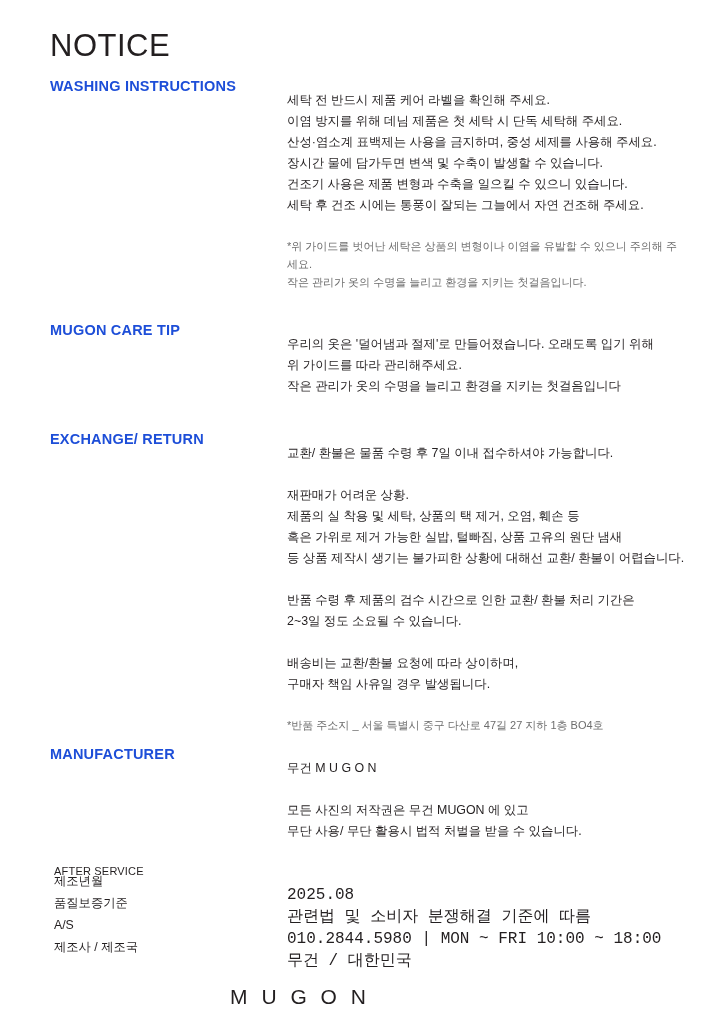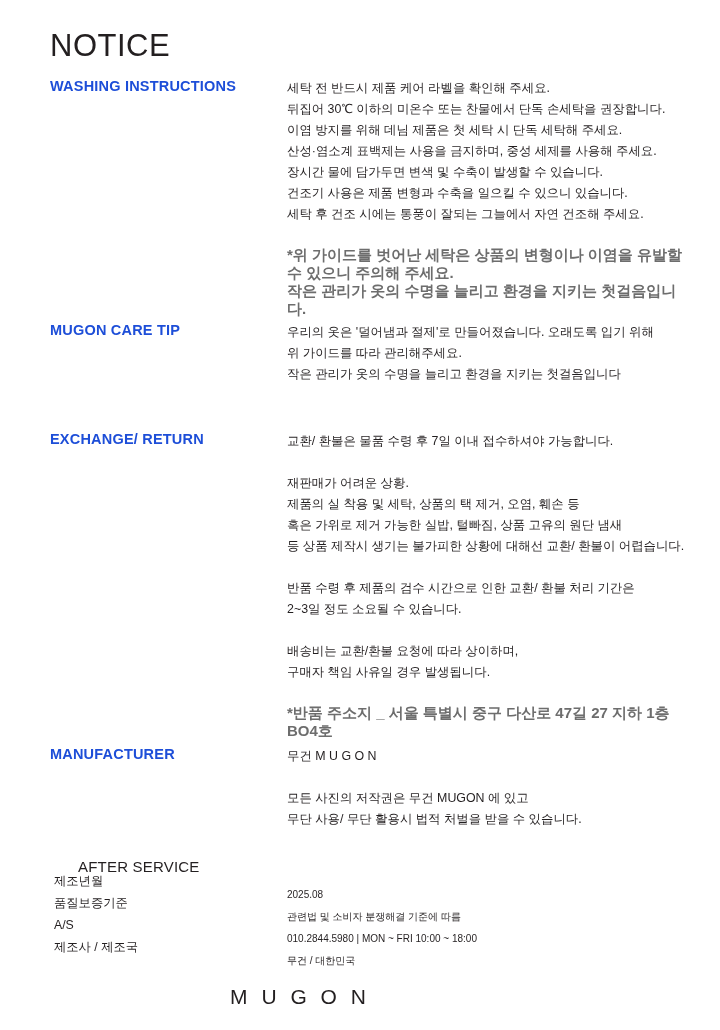--- a/index.html
+++ b/index.html
@@ -42,64 +42,63 @@
     top: 0;
     font-size: 14.5px;
     font-weight: 700;
     letter-spacing: 0.2px;
     color: #1d4ed8;
     white-space: nowrap;
   }
   .sec-body {
     position: absolute;
     left: 287px;
-    top: 0;
+    top: 12px;
     width: 400px;
     font-size: 12.4px;
     line-height: 21px;
     color: #231f20;
   }
   .sec-body p {
     margin: 0;
   }
   .sec-body .gap {
     height: 21px;
   }
   .note {
-    font-size: 15px;
+    font-size: 11px;
     line-height: 18px;
     color: #6d6d6d;
-    font-weight: bold;
   }
   .note p { margin: 0; }
 
   
   .as-title {
     position: absolute;
     left: 54px;
-    top: 0;
-    font-size: 15px;
+    top: 7px;
+    font-size: 11px;
     font-weight: 400;
     letter-spacing: 0.2px;
-    margin-left: 24px;
   }
   .as-keys {
     position: absolute;
     left: 54px;
     top: 12px;
     font-size: 12.3px;
     line-height: 22px;
   }
   .as-keys p { margin: 0; }
   .as-vals {
     position: absolute;
     left: 287px;
     top: 26px;
-    font-size: 10px;
+    font-size: 16px;
     line-height: 22px;
+    font-family: Liberation Mono, monospace;
   }
   .as-vals p { margin: 0; }
 
   .footer-logo {
     position: absolute;
     left: 0;
     width: 600px;
     top: 985px;
     text-align: center;
     font-size: 21px;
@@ -112,21 +111,20 @@
 <body>
 
 <div class="page">
 
   <div class="notice-title">NOTICE</div>
 
   <div class="section" style="top:78px;">
     <div class="sec-label">WASHING INSTRUCTIONS</div>
     <div class="sec-body">
       <p>세탁 전 반드시 제품 케어 라벨을 확인해 주세요.</p>
-      <p>뒤집어 30℃ 이하의 미온수 또는 찬물에서 단독 손세탁을 권장합니다.</p>
       <p>이염 방지를 위해 데님 제품은 첫 세탁 시 단독 세탁해 주세요.</p>
       <p>산성·염소계 표백제는 사용을 금지하며, 중성 세제를 사용해 주세요.</p>
       <p>장시간 물에 담가두면 변색 및 수축이 발생할 수 있습니다.</p>
       <p>건조기 사용은 제품 변형과 수축을 일으킬 수 있으니 있습니다.</p>
       <p>세탁 후 건조 시에는 통풍이 잘되는 그늘에서 자연 건조해 주세요.</p>
       <div class="gap"></div>
       <div class="note">
         <p>*위 가이드를 벗어난 세탁은 상품의 변형이나 이염을 유발할 수 있으니 주의해 주세요.</p>
         <p>작은 관리가 옷의 수명을 늘리고 환경을 지키는 첫걸음입니다.</p>
       </div>

